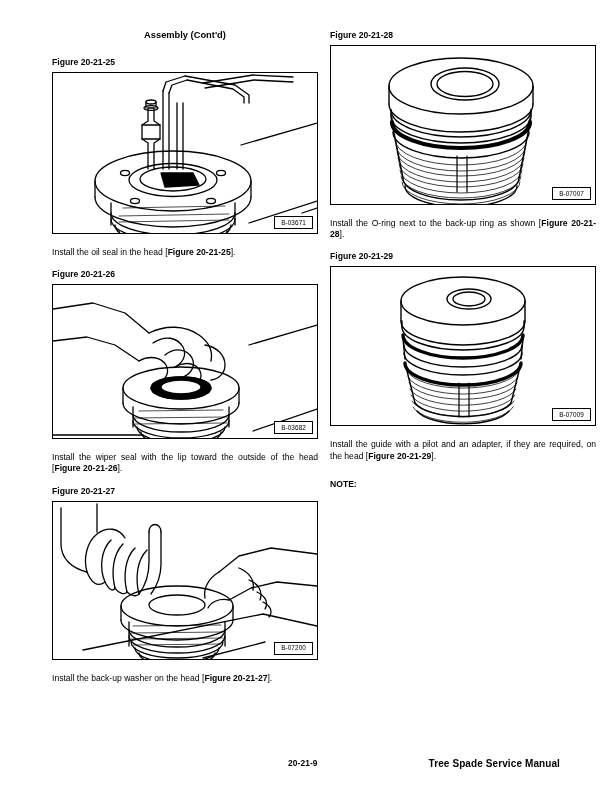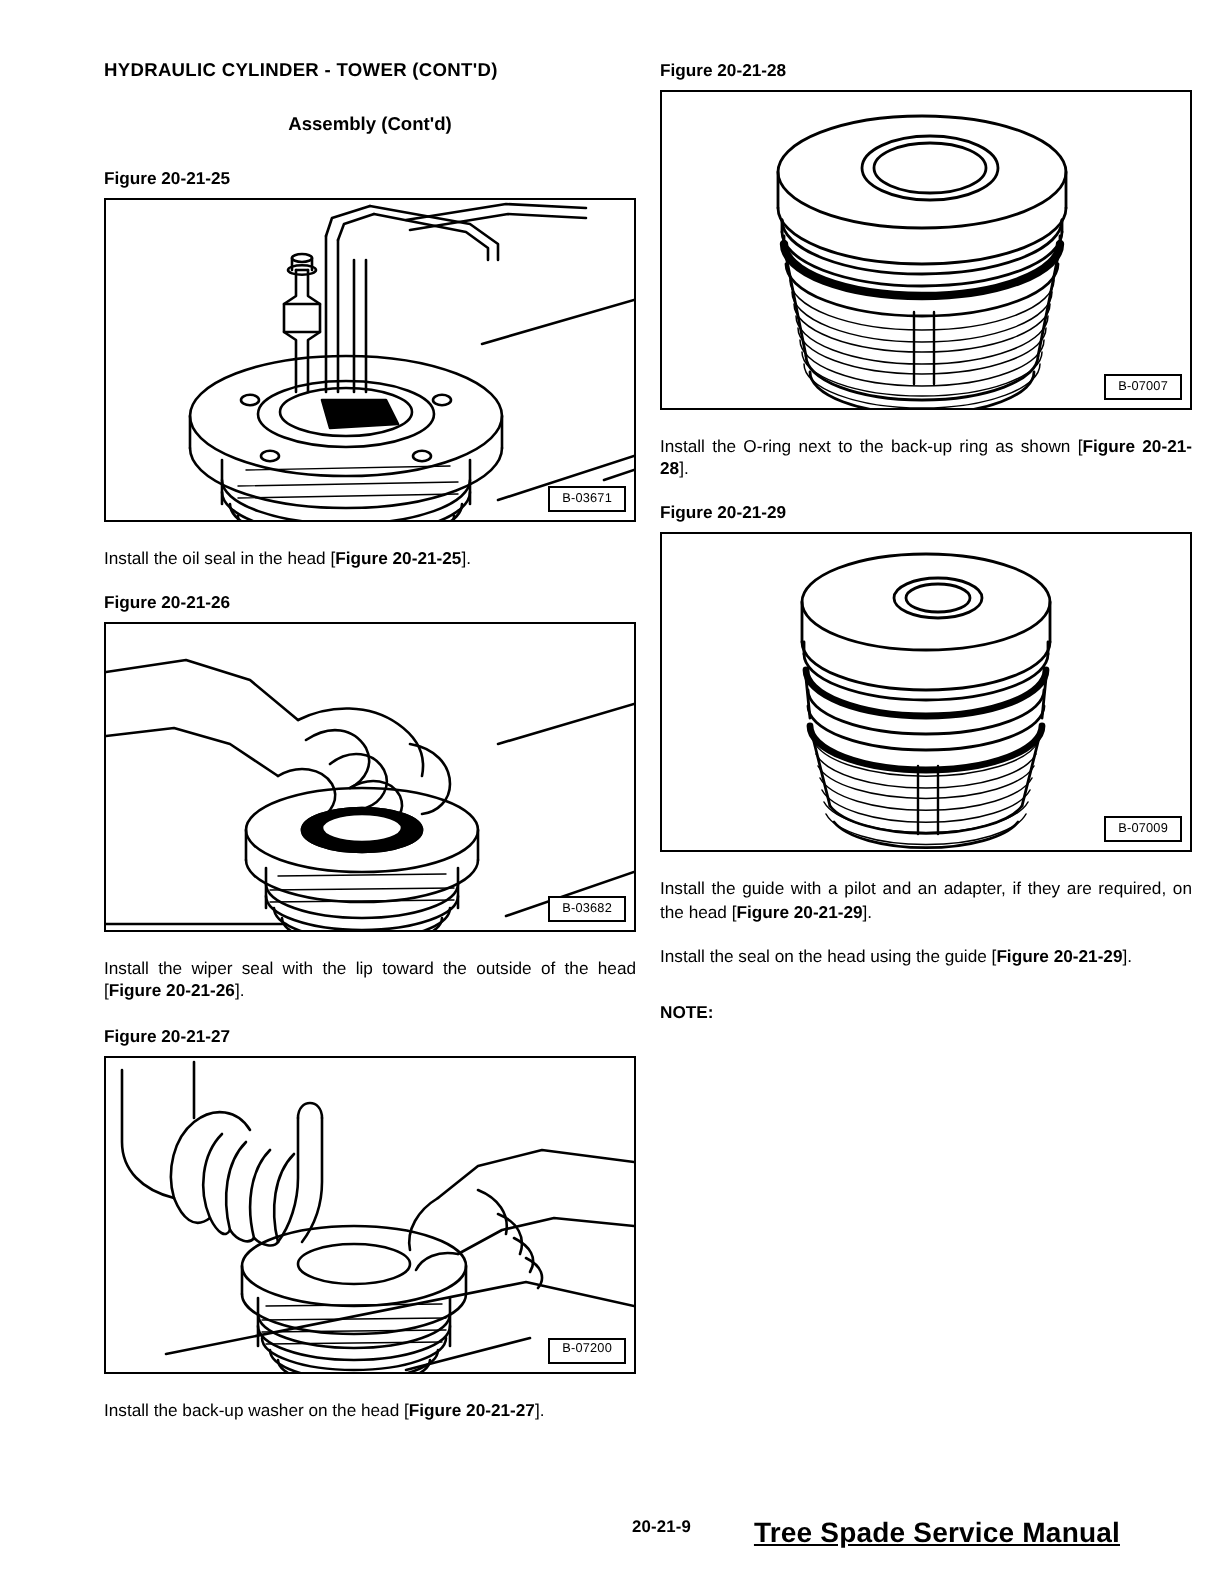--- a/index.html
+++ b/index.html
@@ -98,44 +98,42 @@
 
   .footer {
     position: absolute;
     left: 52px;
     right: 52px;
     bottom: 22px;
     height: 12px;
   }
   .footer-page {
     position: absolute;
-    left: 264px;
+    left: 236px;
     font-size: 8.4px;
     font-weight: bold;
     letter-spacing: 0.1px;
   }
   .footer-title {
     position: absolute;
     right: 0;
-    font-size: 14px;
+    font-size: 10px;
     font-weight: bold;
     letter-spacing: 0.1px;
-    text-decoration: underline;
   }
 
   .gap-sm { height: 13px; }
 </style>
 </head>
 <body>
 
 <div class="page">
 
   <div class="col col-left">
 
-    <h1 class="section-title">HYDRAULIC CYLINDER - TOWER (CONT'D)</h1>
 
     <h2 class="subsection-title">Assembly (Cont'd)</h2>
 
     <div class="fig-caption">Figure 20-21-25</div>
     <div class="fig-box" style="height:162px;">
       <svg width="264" height="160" viewBox="0 0 264 160">
         <g fill="none" stroke="#000" stroke-width="1.3" stroke-linejoin="round" stroke-linecap="round">
 
           <path d="M188 72 L264 50"></path>
           <path d="M196 150 L264 128"></path>
@@ -414,21 +412,20 @@
           <path d="M128 116 L128 150 M138 116 L138 150" stroke-width="1.2"></path>
         </g>
       </svg>
       <div class="fig-id">B-07009</div>
     </div>
 
     <div class="gap-sm"></div>
 
     <p class="body-text">Install the guide with a pilot and an adapter, if they are required, on the head [<b>Figure 20-21-29</b>].</p>
 
-    <p class="body-text">Install the seal on the head using the guide [<b>Figure 20-21-29</b>].</p>
 
     <div class="note-block">
       <span class="note-label">NOTE:</span>
     </div>
 
   </div>
 
   <div class="footer">
     <span class="footer-page">20-21-9</span>
     <span class="footer-title">Tree Spade Service Manual</span>

